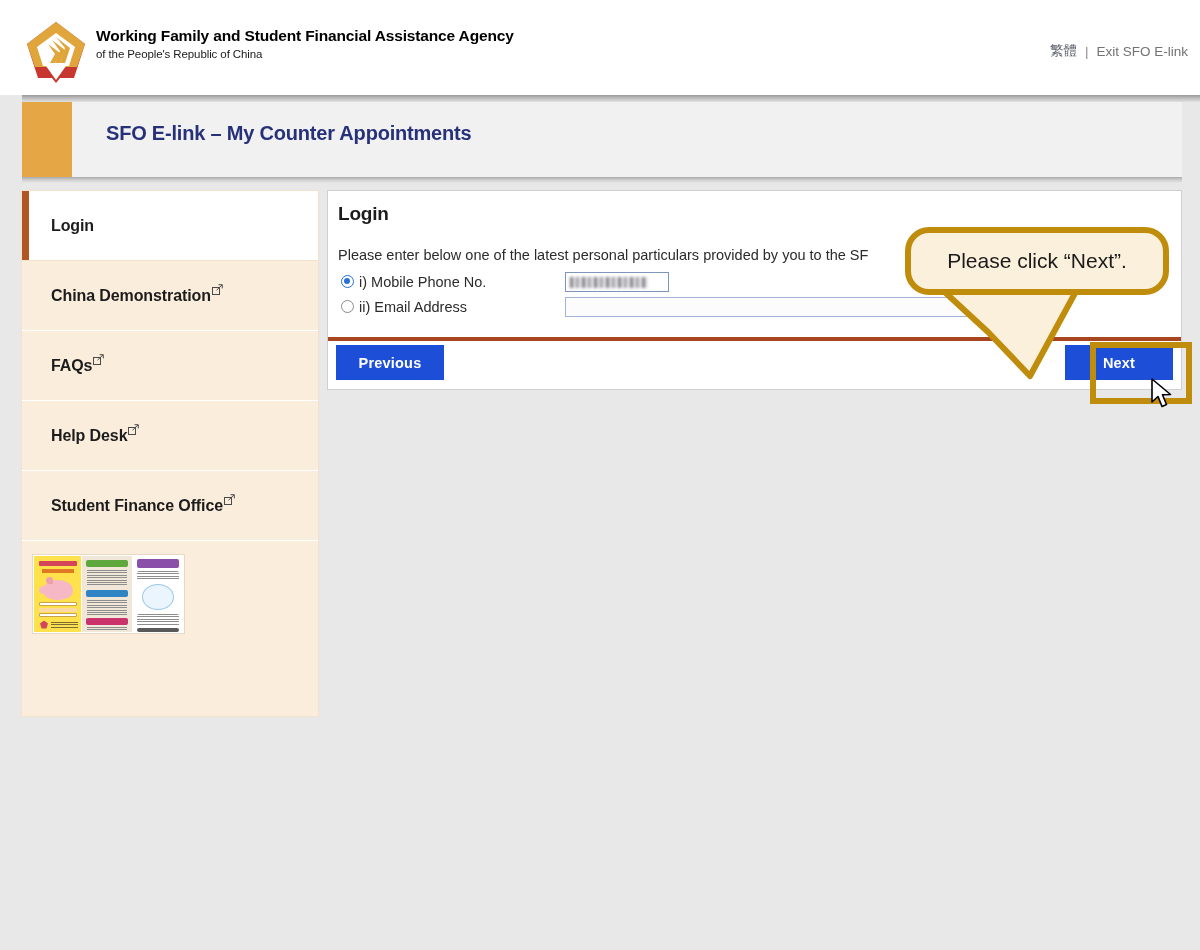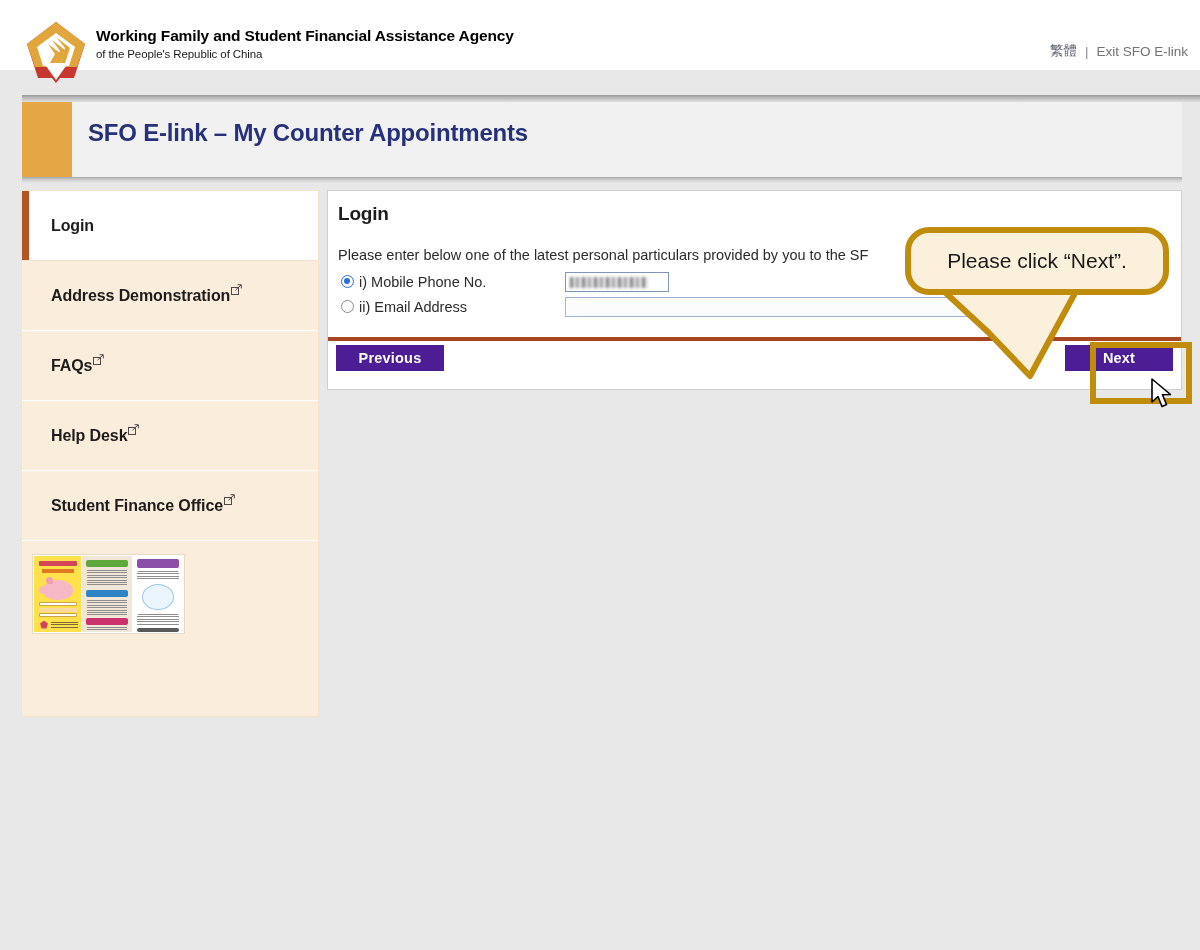--- a/index.html
+++ b/index.html
@@ -8,21 +8,21 @@
     width: 1200px; height: 950px;
     background: #e8e8e8;
     font-family: "Liberation Sans", sans-serif;
     overflow: hidden;
   }
 
   
   #page-root { position: relative; width: 1200px; height: 950px; }
 
   .site-header {
-    position: absolute; left: 0; top: 0; width: 1200px; height: 70px;
+    position: absolute; left: 0; top: 0; width: 1200px; height: 95px;
     background: #ffffff;
   }
   .logo-wrap {
     position: absolute; left: 25px; top: 20px; width: 62px; height: 66px;
   }
   .logo-wrap svg { display: block; }
 
   .org-block { position: absolute; left: 96px; top: 27px; }
   .org-title {
     font-size: 15.5px; font-weight: bold; color: #000000;
@@ -55,23 +55,23 @@
   
   .title-bar {
     position: absolute; left: 22px; top: 102px; width: 1160px; height: 75px;
     background: #f1f1f1;
   }
   .title-bar-accent {
     position: absolute; left: 0; top: 0; width: 50px; height: 75px;
     background: #e5a745;
   }
   .title-bar-text {
-    position: absolute; left: 66px; top: 0; height: 62px;
+    position: absolute; left: 84px; top: 0; height: 62px;
     display: flex; align-items: center;
-    font-size: 24px; font-weight: bold; color: #26317a;
+    font-size: 20px; font-weight: bold; color: #26317a;
     letter-spacing: -0.2px;
   }
   .title-bar-shadow {
     position: absolute; left: 22px; top: 177px; width: 1160px; height: 6px;
     background: linear-gradient(to bottom, #aaaaaa 0%, #cfcfcf 50%, #e8e8e8 100%);
   }
 
   
   .sidebar {
     position: absolute; left: 21px; top: 190px; width: 298px; height: 527px;
@@ -204,22 +204,22 @@
   .divider-red {
     position: absolute; left: 0; bottom: 48px; width: 100%; height: 4px;
     background: #a8471f;
   }
   .btn-row {
     position: absolute; left: 0; bottom: 0; width: 100%; height: 44px;
     background: #ffffff; display: flex; align-items: flex-start;
     padding: 0 8px;
   }
   .btn {
-    background: #4c1d95; color: #ffffff; font-size: 14.5px; font-weight: bold;
-    border: none; height: 26px; min-width: 108px; cursor: pointer;
+    background: #1d4ed8; color: #ffffff; font-size: 14.5px; font-weight: bold;
+    border: none; height: 35px; min-width: 108px; cursor: pointer;
     letter-spacing: 0.2px; font-family: "Liberation Sans", sans-serif;
   }
   .btn-next-slot { margin-left: auto; }
 
   
   .highlight-box {
     position: absolute; left: 1090px; top: 342px; width: 102px; height: 62px;
     border: 6px solid #c08c0b; background: transparent; pointer-events: none;
   }
 
@@ -280,21 +280,21 @@
 
   <div class="sidebar">
 
 
     <div class="nav-item active">
       <span class="nav-label">Login</span>
     </div>
 
     <div class="nav-item">
       <span class="nav-label">
-        <span>Address Demonstration</span>
+        <span>China Demonstration</span>
         <span class="ext-icon">
           <svg width="11" height="11" viewBox="0 0 11 11">
             <rect x="0.5" y="3.5" width="7" height="7" fill="none" stroke="#4a4a4a" stroke-width="1"></rect>
             <path d="M4.5 6.2 L10 0.9" stroke="#4a4a4a" stroke-width="1" fill="none"></path>
             <path d="M6.6 0.7 H10.3 V4.4" fill="none" stroke="#4a4a4a" stroke-width="1"></path>
           </svg>
         </span>
       </span>
     </div>
 

